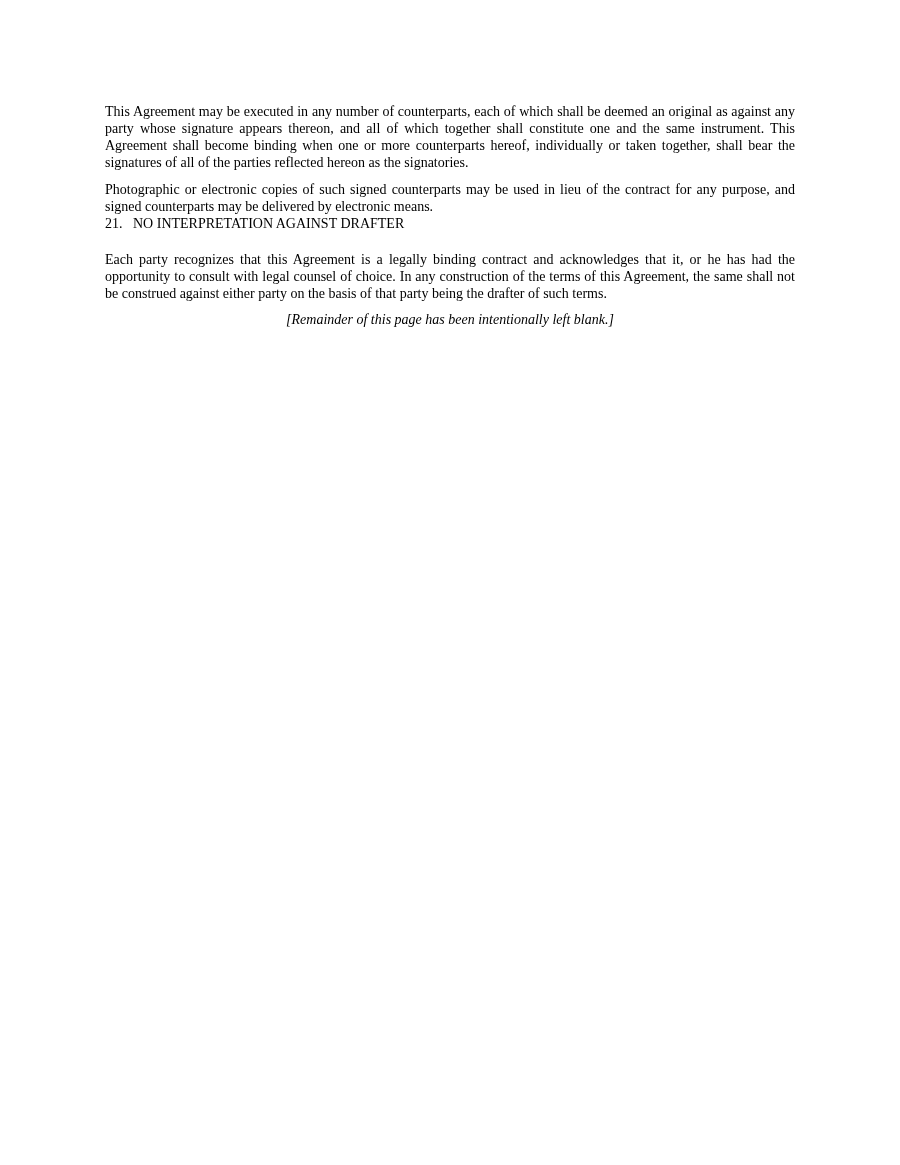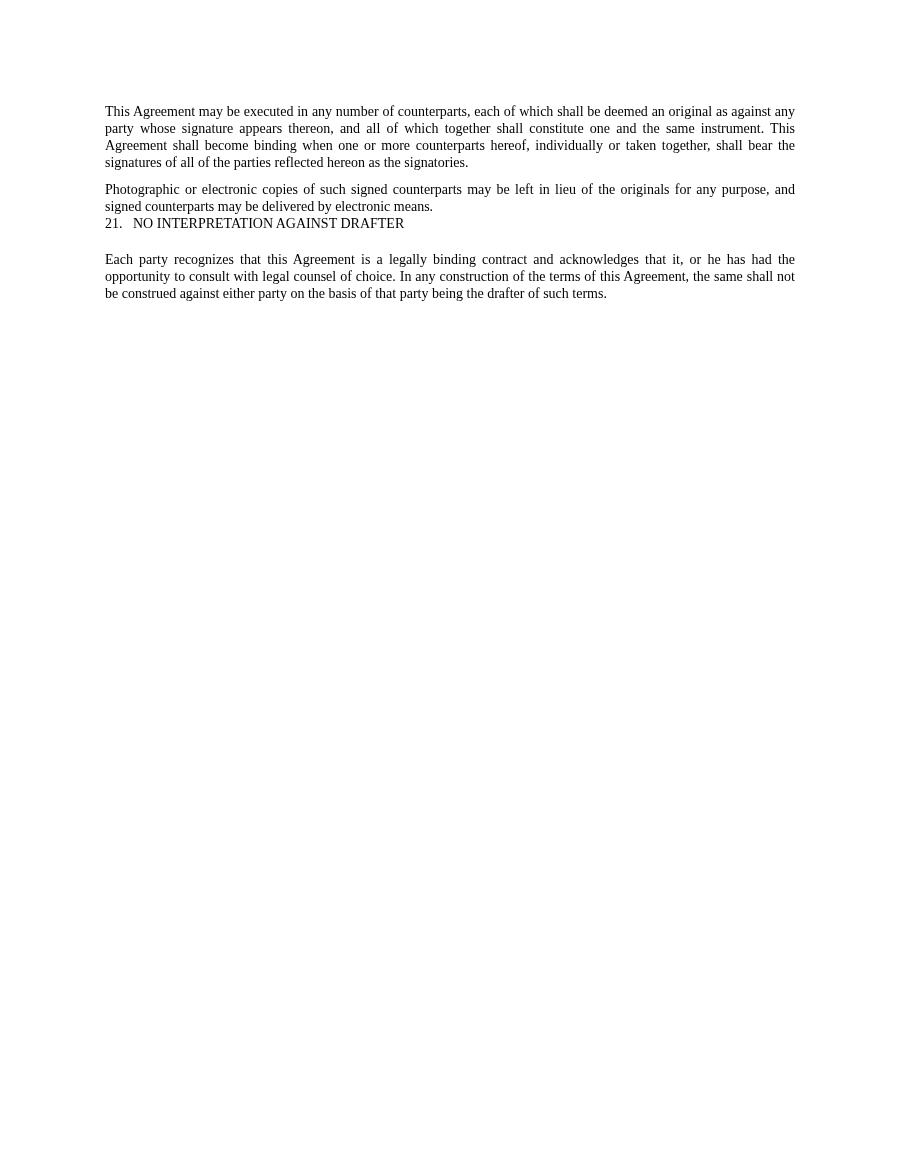--- a/index.html
+++ b/index.html
@@ -53,21 +53,22 @@
   }
 </style>
 </head>
 <body>
 
 <div class="doc-page">
   <div class="doc-content">
 
     <p class="para-counterparts">This Agreement may be executed in any number of counterparts, each of which shall be deemed an original as against any party whose signature appears thereon, and all of which together shall constitute one and the same instrument. This Agreement shall become binding when one or more counterparts hereof, individually or taken together, shall bear the signatures of all of the parties reflected hereon as the signatories.</p>
 
-    <p class="para-copies">Photographic or electronic copies of such signed counterparts may be left in lieu of the originals for any purpose, and signed counterparts may be delivered by electronic means.</p>
+    <p class="para-copies">Photographic or electronic copies of such signed counterparts may be used in lieu of the contract for any purpose, and signed counterparts may be delivered by electronic means.</p>
 
     <p class="section-heading"><span class="heading-number">21.</span><span>NO INTERPRETATION AGAINST DRAFTER</span></p>
 
     <p class="para-drafter">Each party recognizes that this Agreement is a legally binding contract and acknowledges that it, or he has had the opportunity to consult with legal counsel of choice. In any construction of the terms of this Agreement, the same shall not be construed against either party on the basis of that party being the drafter of such terms.</p>
 
+    <p class="remainder-note">[Remainder of this page has been intentionally left blank.]</p>
 
   </div>
 </div>
 
 </body></html>

